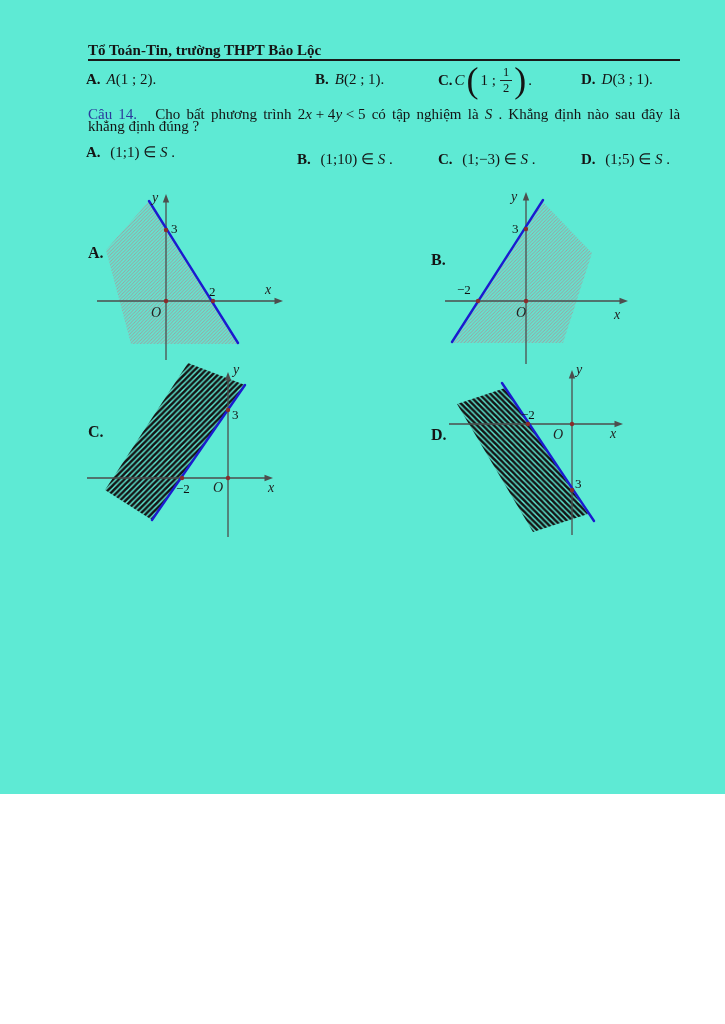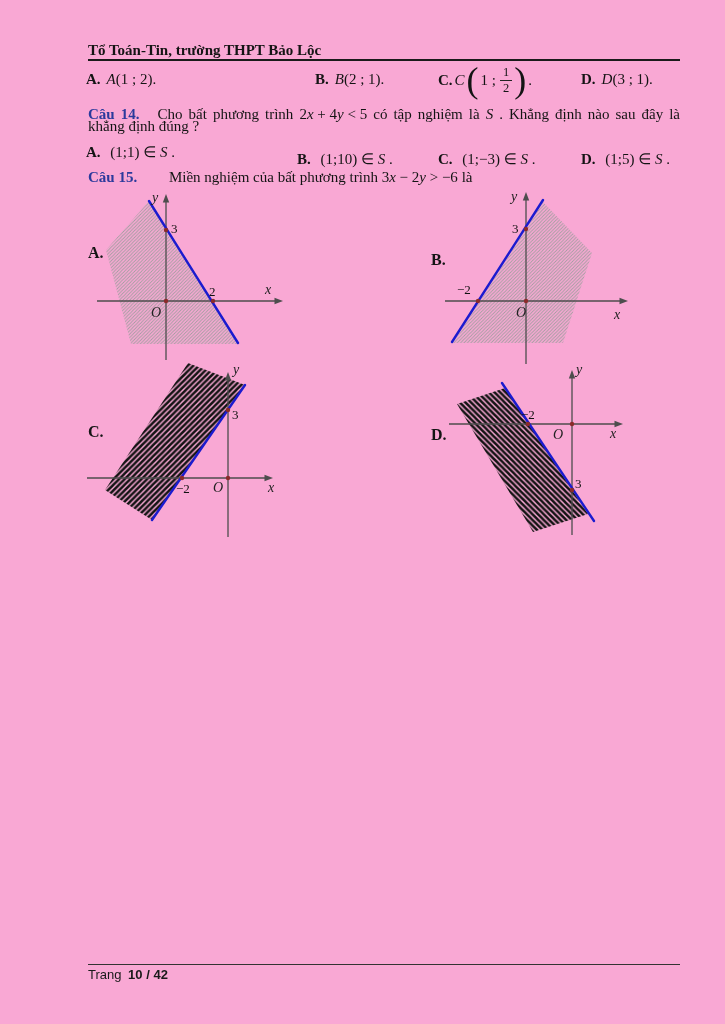--- a/index.html
+++ b/index.html
@@ -1,34 +1,34 @@
 <!DOCTYPE html>
 <html><head>
 <meta charset="utf-8">
 <style>
   html,body{margin:0;padding:0;background:#ffffff;}
-  .page{position:relative;width:725px;height:1024px;background:#f9a8d4;overflow:hidden;
+  .page{position:relative;width:725px;height:794px;background:#5eead4;overflow:hidden;
         font-family:"Liberation Serif",serif;color:#141414;font-size:15px;}
   .abs{position:absolute;}
   
   .hdr{display:flex;justify-content:space-between;font-weight:bold;font-size:15px;white-space:nowrap;}
   .rule{background:#1a1a1a;height:1.8px;}
   .rule-thin{background:#333;height:1.2px;}
   
   .opt{white-space:nowrap;font-size:15px;}
   .olabel{font-weight:bold;margin-right:6px;}
   .mvar,.mi{font-style:italic;}
   .optc{display:flex;align-items:center;height:48px;}
   .optc > *{margin-right:2px;}
   .bigp{font-size:36px;font-weight:400;line-height:0.95;}
   .frac{display:inline-flex;flex-direction:column;align-items:center;font-size:12.5px;line-height:1.2;margin:0 2px;}
   .frac .num{padding:0 3px;border-bottom:1.1px solid #222;}
   .frac .den{padding:0 3px;}
   
-  .qlabel{color:#2b3a9c;font-weight:bold;margin-right:12px;}
+  .qlabel{color:#2b3a9c;font-weight:normal;margin-right:12px;}
   .qlabel15{color:#2b3a9c;font-weight:bold;margin-right:28px;}
   .jline{text-align:justify;text-align-last:justify;}
   .math{display:inline-block;white-space:pre;}
   
   svg.graph{position:absolute;overflow:visible;}
   .axis{stroke:#4d4d4d;stroke-width:1.3;}
   .ah{fill:#4d4d4d;}
   .bline{stroke:#1b1bcf;stroke-width:2.4;stroke-linecap:round;fill:none;}
   .dot{fill:#8b2b2b;}
   .tick{font-family:"Liberation Serif",serif;font-size:13px;fill:#111;}
@@ -116,26 +116,20 @@
     <span>.</span>
   </div>
   <div class="abs opt" style="left:581px;top:150px;">
     <b class="olabel">D.</b>
     <span>(1;5)</span>
     <span>∈</span>
     <i>S</i>
     <span>.</span>
   </div>
 
-  <div class="abs" style="left:88px;top:169px;">
-    <b class="qlabel15">Câu 15.</b>
-    <span>Miền nghiệm của bất phương trình</span>
-    <span class="math"><span>3</span><i>x</i><span> − 2</span><i>y</i><span> &gt; −6</span></span>
-    <span>là</span>
-  </div>
 
   <div class="abs plabel" style="left:88px;top:244px;">A.</div>
   <div class="abs plabel" style="left:431px;top:251px;">B.</div>
   <div class="abs plabel" style="left:88px;top:423px;">C.</div>
   <div class="abs plabel" style="left:431px;top:426px;">D.</div>
 
   <svg class="graph" style="left:95px;top:192px;" width="200" height="172">
     <polygon points="54,9 11,58 36,152 143,152" fill="url(#hatchLight)"></polygon>
     <line class="axis" x1="2" y1="109" x2="181" y2="109"></line>
     <polygon class="ah" points="188,109 179.5,105.8 179.5,112.2"></polygon>

